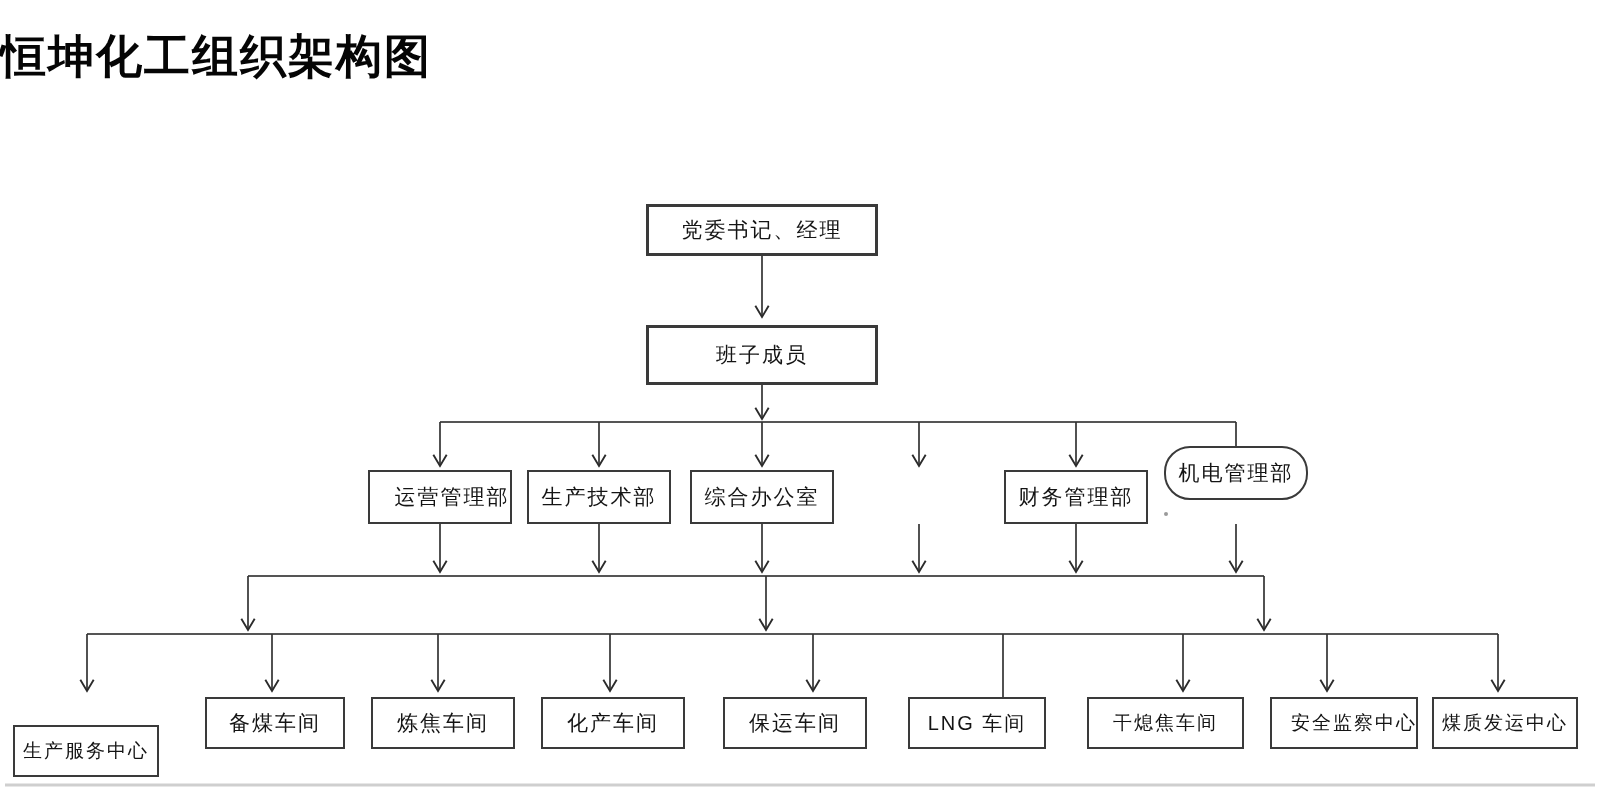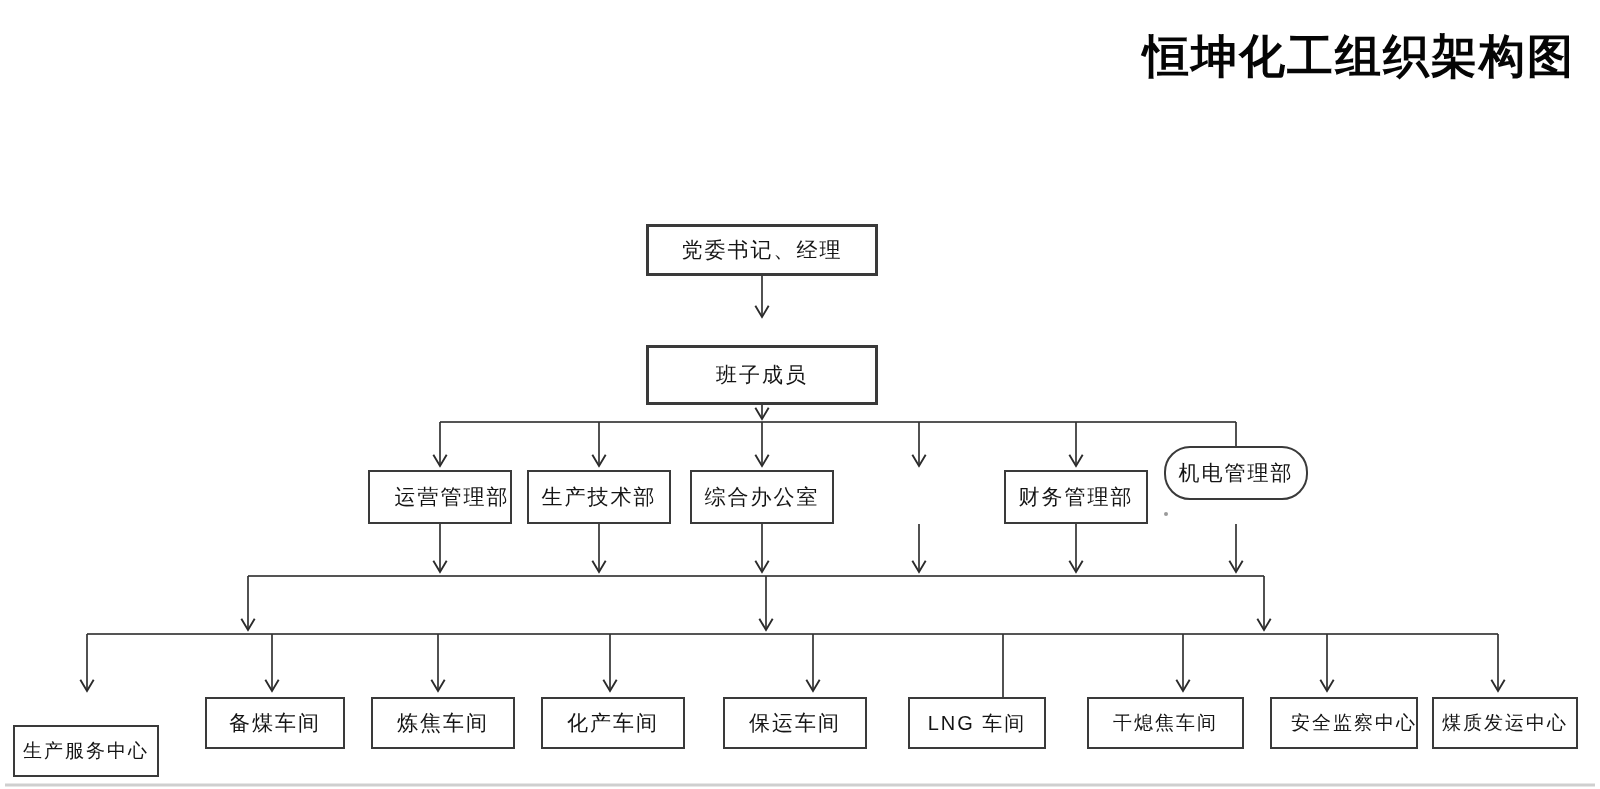--- a/index.html
+++ b/index.html
@@ -10,41 +10,41 @@
     background: #ffffff;
     overflow: hidden;
     font-family: "Liberation Sans", "DejaVu Sans", sans-serif;
     color: #111111;
   }
   .chart-title {
     position: absolute;
     left: 0;
     top: 26px;
     width: 1575px;
-    text-align: right;
+    text-align: left;
     font-family: "Liberation Serif", "DejaVu Serif", serif;
     font-weight: 700;
     font-size: 46px;
     letter-spacing: 2px;
     color: #050505;
   }
   .node {
     position: absolute;
     background: #ffffff;
     border: 2px solid #3a3a3a;
     box-sizing: border-box;
     display: flex;
     align-items: center;
     justify-content: center;
     letter-spacing: 2px;
     font-size: 21px;
     color: #141414;
     white-space: nowrap;
   }
-  .node.heavy { border-width: 3px; margin-top: 20px; }
+  .node.heavy { border-width: 3px; }
   .fs19 { font-size: 19px; }
   .fs20 { font-size: 20px; }
   svg.wires { position: absolute; left: 0; top: 0; }
 </style>
 </head>
 <body>
 
 <div id="canvas">
 
   <div class="chart-title">恒坤化工组织架构图</div>

